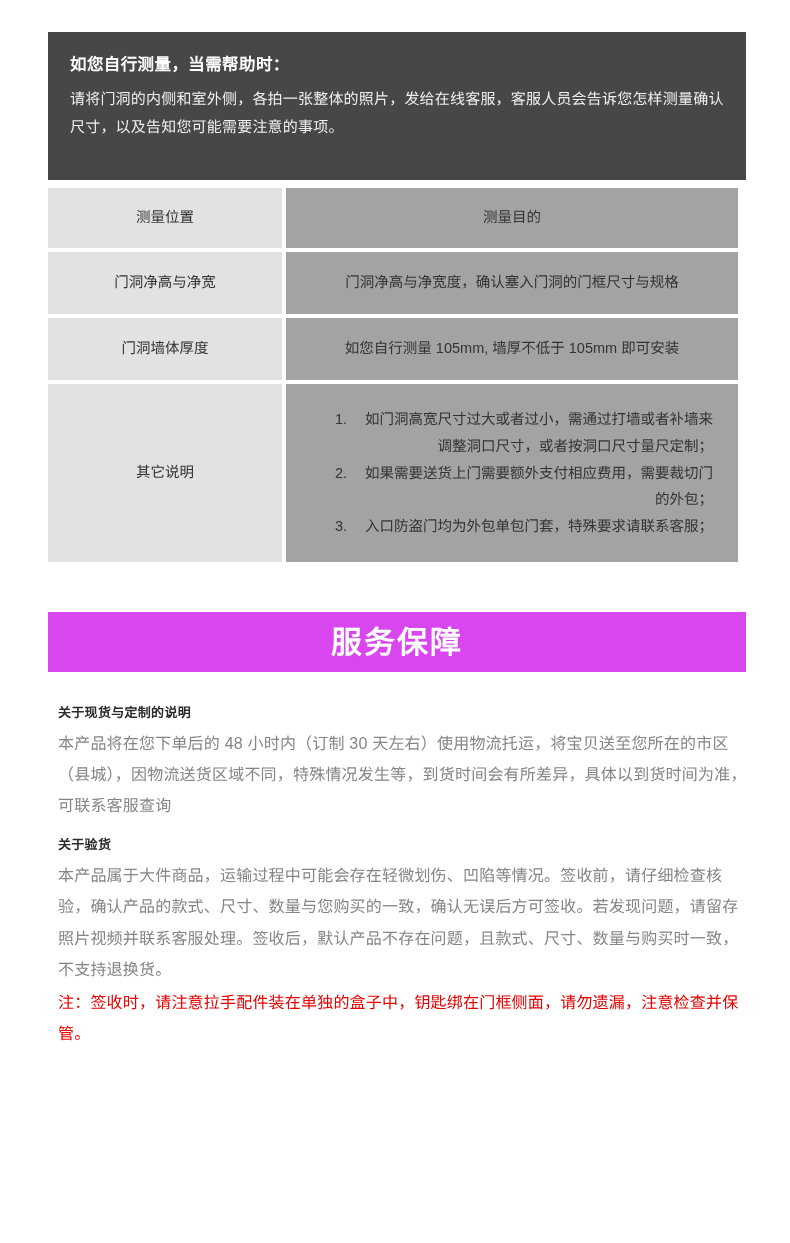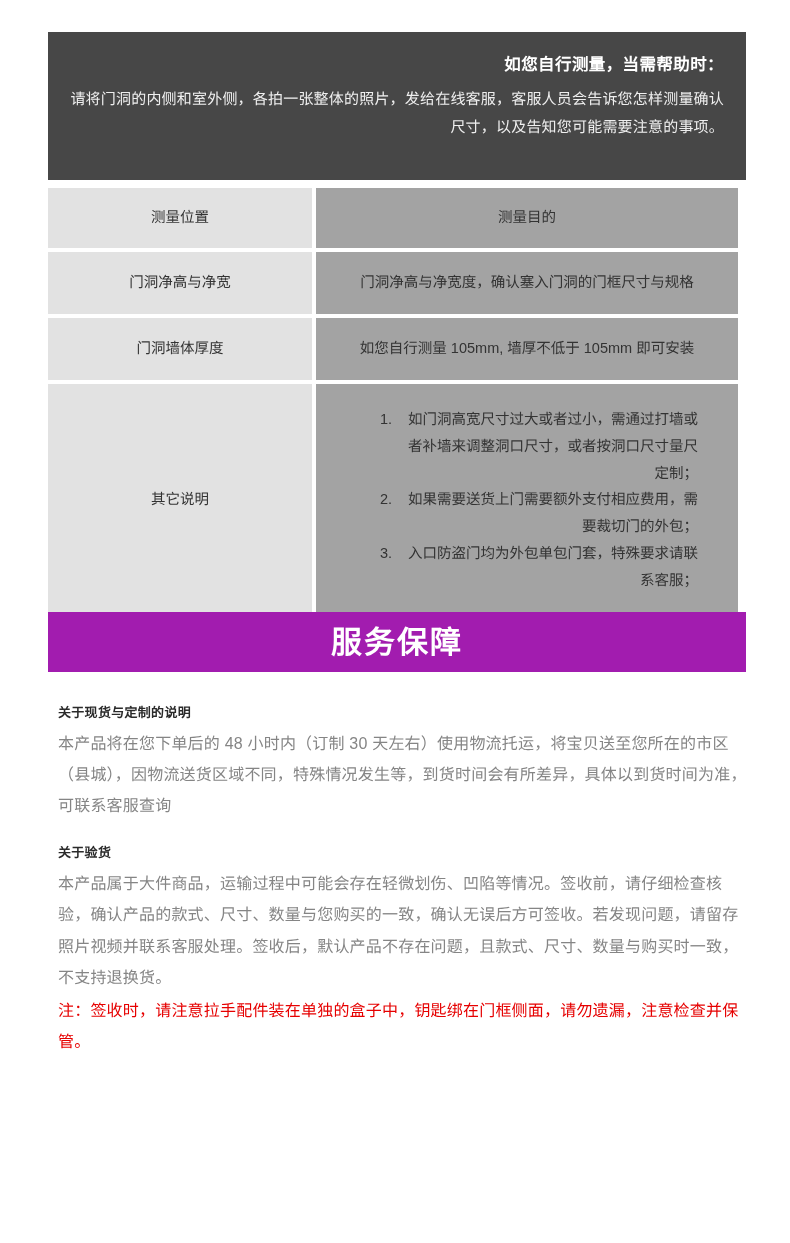--- a/index.html
+++ b/index.html
@@ -27,21 +27,20 @@
   
   .notice-block {
     position: absolute;
     left: 48px;
     top: 32px;
     width: 698px;
     height: 148px;
     background: #474747;
     box-sizing: border-box;
     padding: 20px 22px 0 22px;
-    text-align: right;
   }
   .notice-title {
     color: #ffffff;
     font-size: 16.5px;
     font-weight: bold;
     line-height: 1.5;
     letter-spacing: 0.4px;
     margin: 0 0 8px 0;
   }
   .notice-body {
@@ -62,21 +61,21 @@
     border-collapse: separate;
     border-spacing: 4px 4px;
     margin: -4px 0 0 -4px;
   }
   .spec-table td {
     vertical-align: middle;
     text-align: center;
     font-size: 14.5px;
     color: #333333;
     line-height: 1.75;
-    padding: 10px 28px;
+    padding: 10px 13px;
   }
   .spec-table td.label-cell {
     background: #e2e2e2;
     width: 208px;
     min-width: 208px;
   }
   .spec-table td.value-cell {
     background: #a3a3a3;
   }
   .spec-table tr.head-row td { height: 40px; }
@@ -107,41 +106,41 @@
     top: 0;
   }
 
   
   .service-banner {
     position: absolute;
     left: 48px;
     top: 612px;
     width: 698px;
     height: 60px;
-    background: #a21caf;
+    background: #d946ef;
     display: flex;
     align-items: center;
     justify-content: center;
   }
   .service-banner-title {
     color: #ffffff;
     font-size: 31px;
     font-weight: bold;
     letter-spacing: 2px;
     line-height: 1;
   }
 
   
   .content {
     position: absolute;
     left: 58px;
     top: 703px;
     width: 690px;
   }
-  .section + .section { margin-top: 22px; }
+  .section + .section { margin-top: 14px; }
   .section-heading {
     font-size: 13px;
     font-weight: bold;
     color: #2a2a2a;
     margin: 0 0 4px 0;
     line-height: 1.6;
     letter-spacing: 0.3px;
   }
   .para {
     font-size: 16px;

